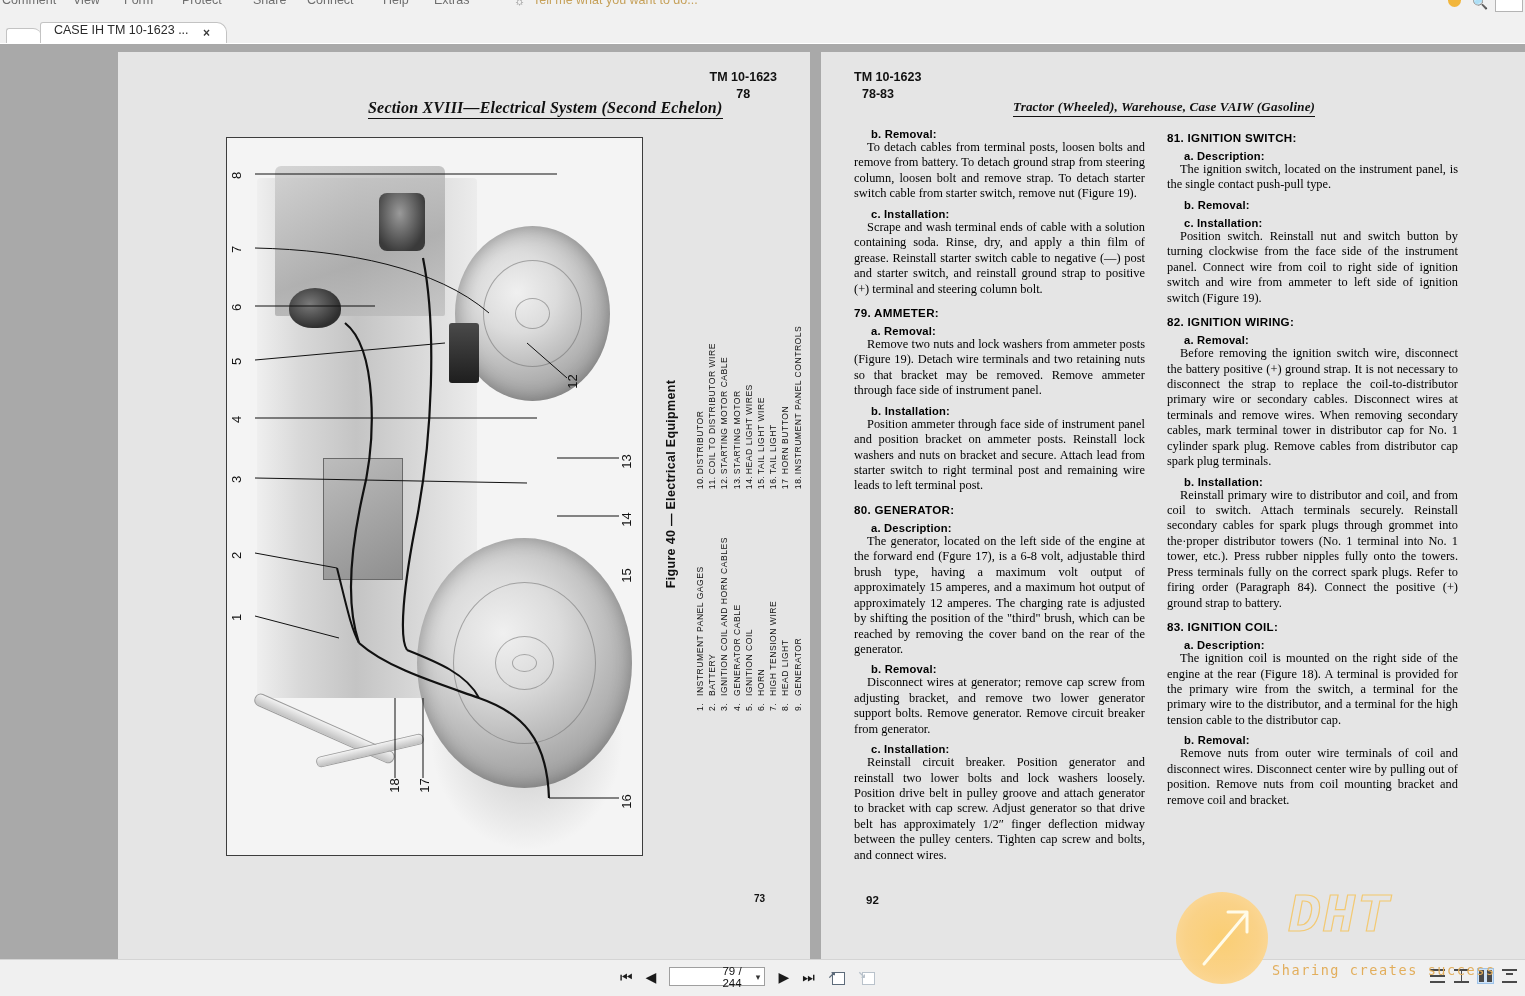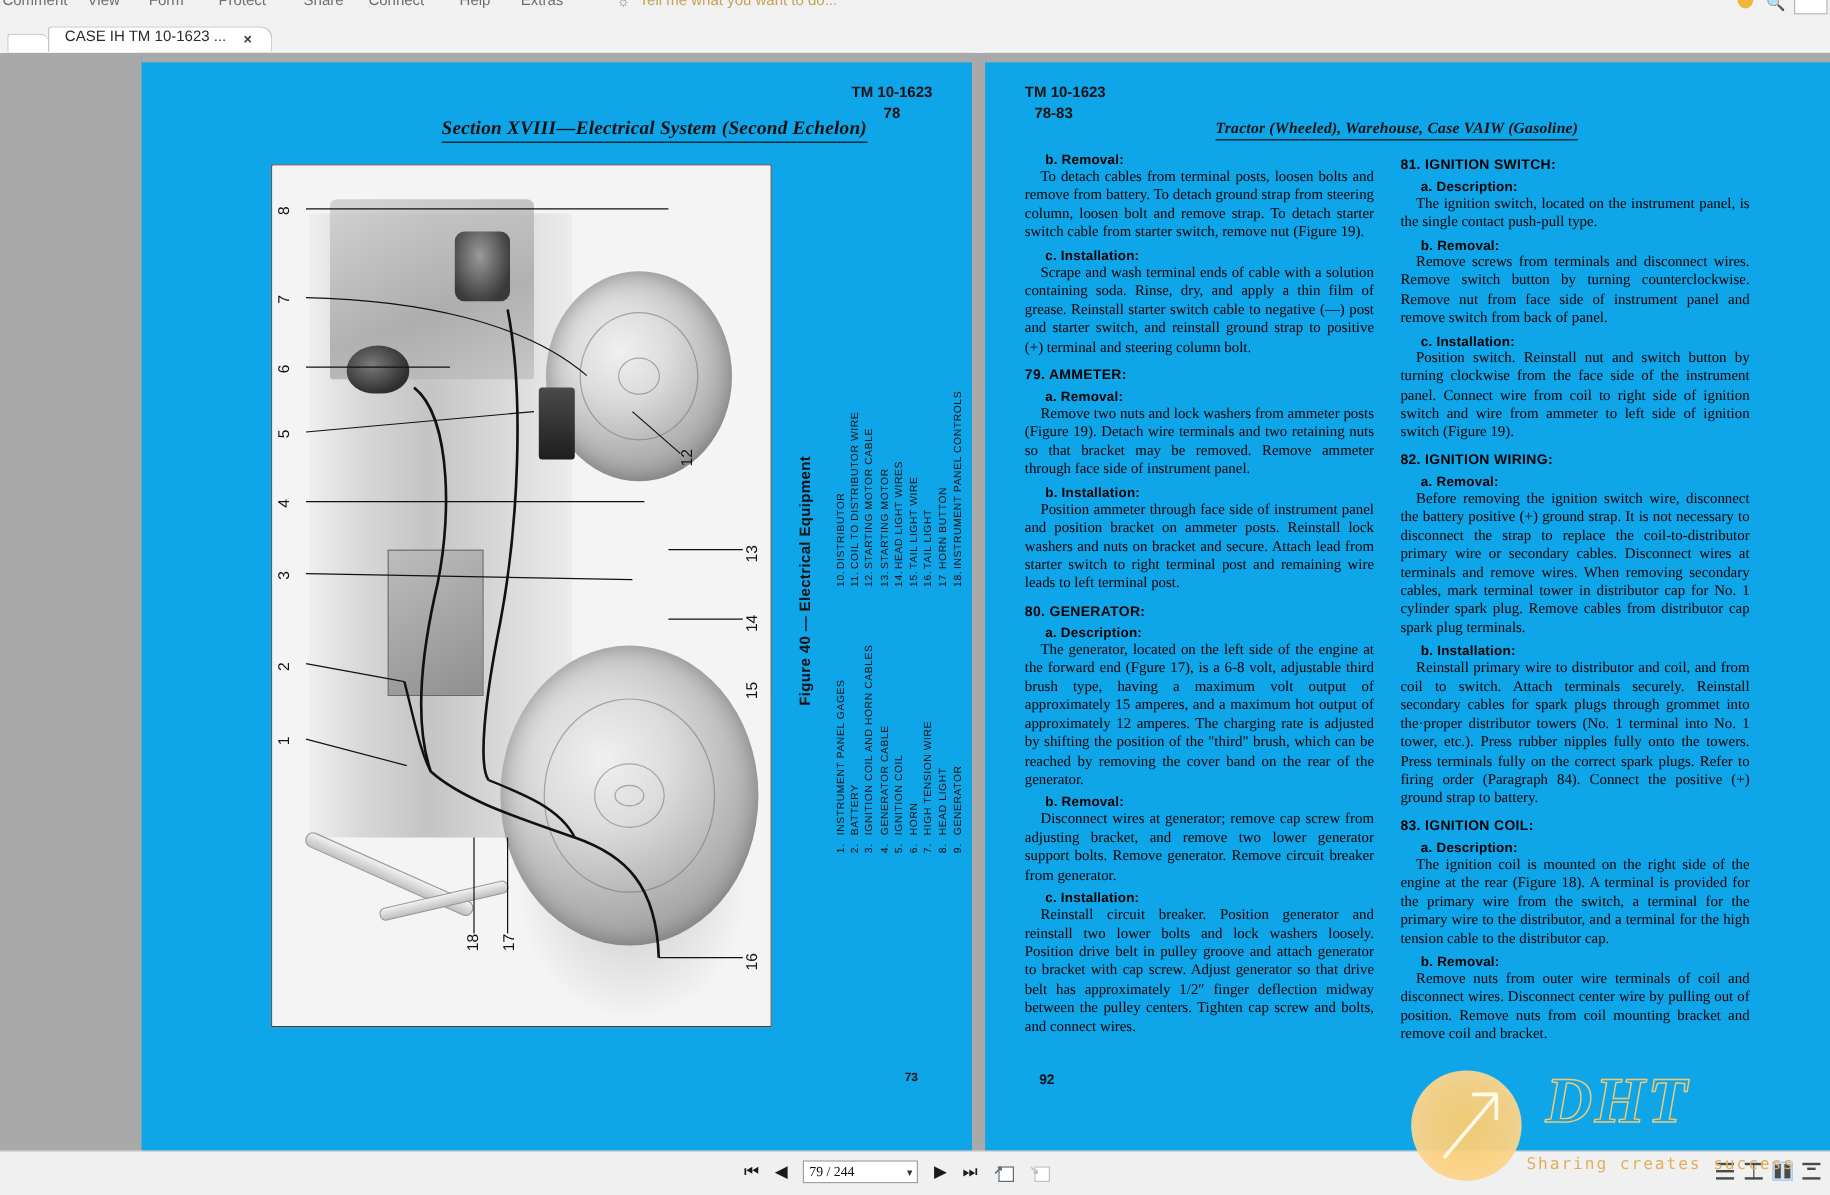--- a/index.html
+++ b/index.html
@@ -61,21 +61,21 @@
   .tab-underline{
     position:absolute;left:0;top:43px;width:1525px;height:2px;background:#ffffff;
   }
 
   
   .viewport{
     position:absolute;left:0;top:44px;width:1525px;height:915px;
     background:#a9a9a9;overflow:hidden;
   }
   .page{
-    position:absolute;top:0;background:#0ea5e9;height:915px;
+    position:absolute;top:0;background:#e5e5e5;height:915px;
     box-shadow:0 0 0 0 rgba(0,0,0,0);
   }
   #page-left{left:118px;width:692px;}
   #page-right{left:821px;width:704px;}
 
   
   .page-topband{
     position:absolute;left:0;top:0;width:100%;height:8px;background:#a9a9a9;
   }
 
@@ -241,21 +241,21 @@
   }
   .navbtn{
     font-size:14px;color:#1a1a1a;cursor:pointer;line-height:1;user-select:none;
     font-family:"DejaVu Sans", sans-serif;
   }
   .pagebox{
     width:96px;height:19px;border:1px solid #9f9f9f;background:#fff;
     display:flex;align-items:center;justify-content:space-between;padding:0 4px;
     box-sizing:border-box;
   }
-  .pagebox .pval{font-size:11.5px;color:#111;font-family:Liberation Serif, serif;}
+  .pagebox .pval{font-size:11.5px;color:#111;font-family:Liberation Sans, sans-serif;margin-left:48px;}
   .pagebox .pcaret{font-size:9px;color:#333;}
   .tool-ico{
     width:17px;height:15px;position:relative;cursor:pointer;
   }
   .tool-ico .sq{
     position:absolute;left:4px;top:3px;width:11px;height:11px;
     border:1.4px solid #5d6b7a;background:#fff;
   }
   .tool-ico .arr{
     position:absolute;left:0px;top:0px;font-size:10px;color:#5d6b7a;font-weight:bold;
@@ -278,21 +278,21 @@
   .wm-circle{
     position:absolute;left:16px;top:8px;width:92px;height:92px;border-radius:50%;
     background:radial-gradient(circle at 50% 50%, #fbcd6e 0%, #fbd183 55%, #fcdda5 100%);
     opacity:.95;
   }
   .wm-arrow{
     position:absolute;left:40px;top:22px;width:52px;height:62px;
   }
   .wm-dht{
     position:absolute;left:128px;top:2px;
-    font-family:Liberation Serif, serif;
+    font-family:Liberation Mono, monospace;
     font-size:54px;font-weight:bold;font-style:italic;
     color:transparent;-webkit-text-stroke:1.2px #f3c972;
     letter-spacing:2px;
   }
   .wm-sub{
     position:absolute;left:112px;top:78px;
     font-family:"DejaVu Sans Mono", monospace;
     font-size:13.5px;color:#e2ae5c;letter-spacing:1.6px;white-space:nowrap;
   }
 </style>
@@ -462,21 +462,20 @@
             <div class="sub-head">b.  Removal:</div>
             <div class="para">Disconnect wires at generator; remove cap screw from adjusting bracket, and remove two lower generator support bolts. Remove generator. Remove circuit breaker from generator.</div>
             <div class="sub-head">c.  Installation:</div>
             <div class="para">Reinstall circuit breaker. Position generator and reinstall two lower bolts and lock washers loosely. Position drive belt in pulley groove and attach generator to bracket with cap screw. Adjust generator so that drive belt has approximately 1/2″ finger deflection midway between the pulley centers. Tighten cap screw and bolts, and connect wires.</div>
           </div>
         <div class="col" id="rcol-right">
             <div class="sec-head">81.  IGNITION SWITCH:</div>
             <div class="sub-head">a.  Description:</div>
             <div class="para">The ignition switch, located on the instrument panel, is the single contact push-pull type.</div>
             <div class="sub-head">b.  Removal:</div>
-            <div class="para">Remove screws from terminals and disconnect wires. Remove switch button by turning counterclockwise. Remove nut from face side of instrument panel and remove switch from back of panel.</div>
             <div class="sub-head">c.  Installation:</div>
             <div class="para">Position switch. Reinstall nut and switch button by turning clockwise from the face side of the instrument panel. Connect wire from coil to right side of ignition switch and wire from ammeter to left side of ignition switch (Figure 19).</div>
             <div class="sec-head">82.  IGNITION WIRING:</div>
             <div class="sub-head">a.  Removal:</div>
             <div class="para">Before removing the ignition switch wire, disconnect the battery positive (+) ground strap. It is not necessary to disconnect the strap to replace the coil-to-distributor primary wire or secondary cables. Disconnect wires at terminals and remove wires. When removing secondary cables, mark terminal tower in distributor cap for No. 1 cylinder spark plug. Remove cables from distributor cap spark plug terminals.</div>
             <div class="sub-head">b.  Installation:</div>
             <div class="para">Reinstall primary wire to distributor and coil, and from coil to switch. Attach terminals securely. Reinstall secondary cables for spark plugs through grommet into the·proper distributor towers (No. 1 terminal into No. 1 tower, etc.). Press rubber nipples fully onto the towers. Press terminals fully on the correct spark plugs. Refer to firing order (Paragraph 84). Connect the positive (+) ground strap to battery.</div>
             <div class="sec-head">83.  IGNITION COIL:</div>
             <div class="sub-head">a.  Description:</div>
             <div class="para">The ignition coil is mounted on the right side of the engine at the rear (Figure 18). A terminal is provided for the primary wire from the switch, a terminal for the primary wire to the distributor, and a terminal for the high tension cable to the distributor cap.</div>

